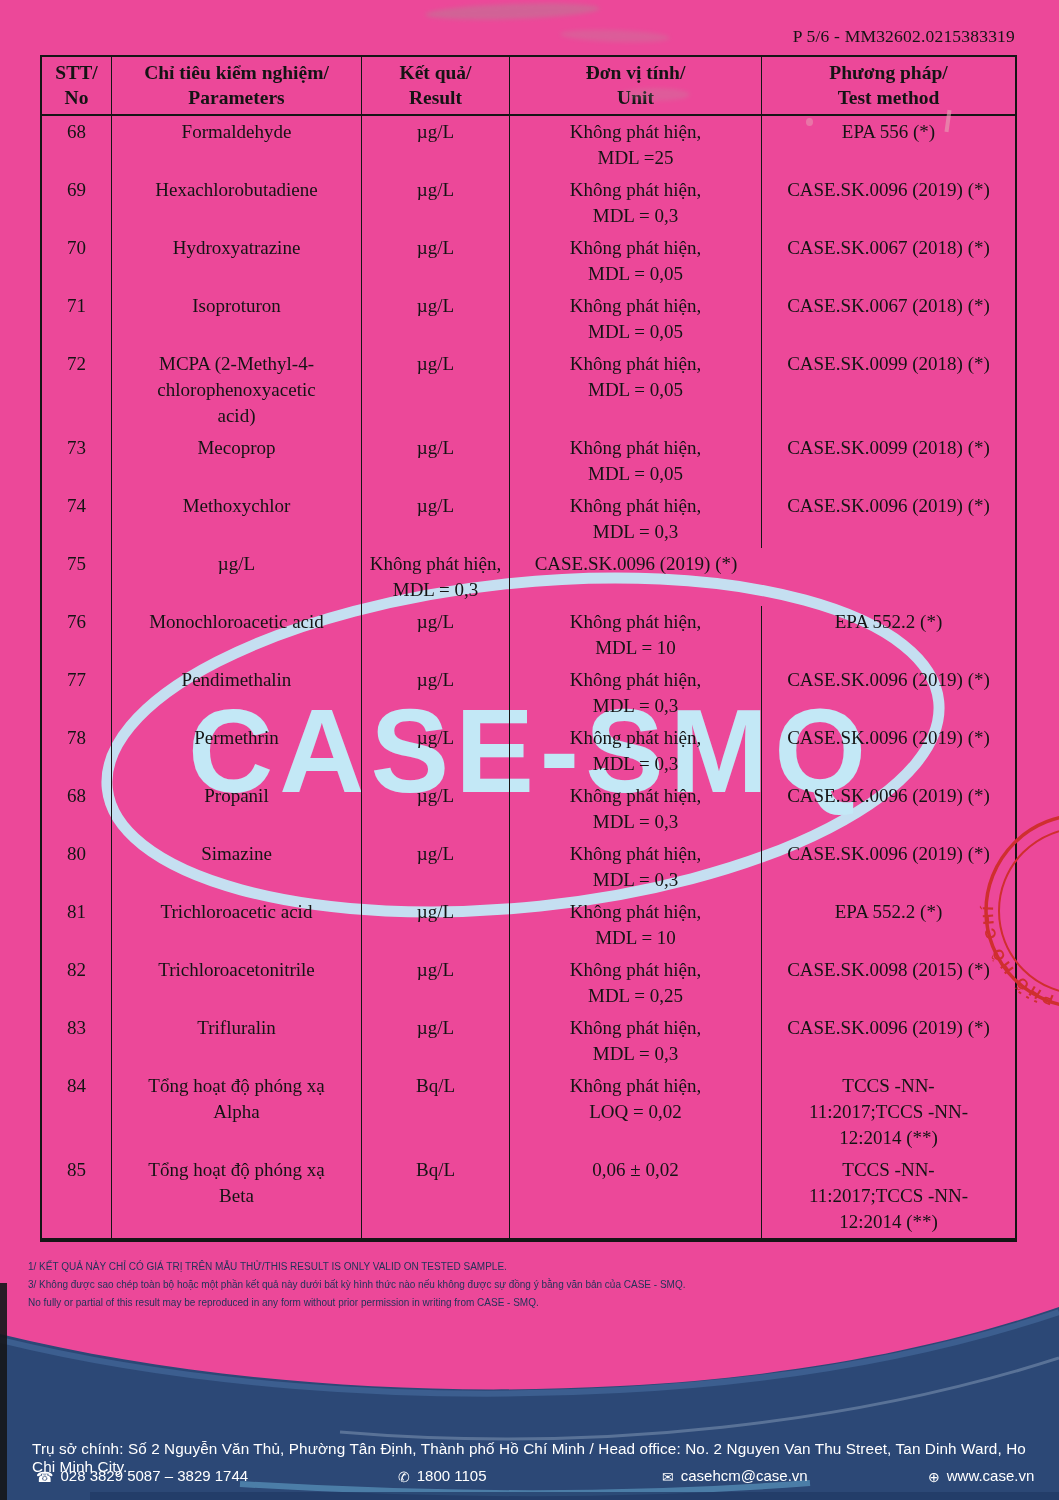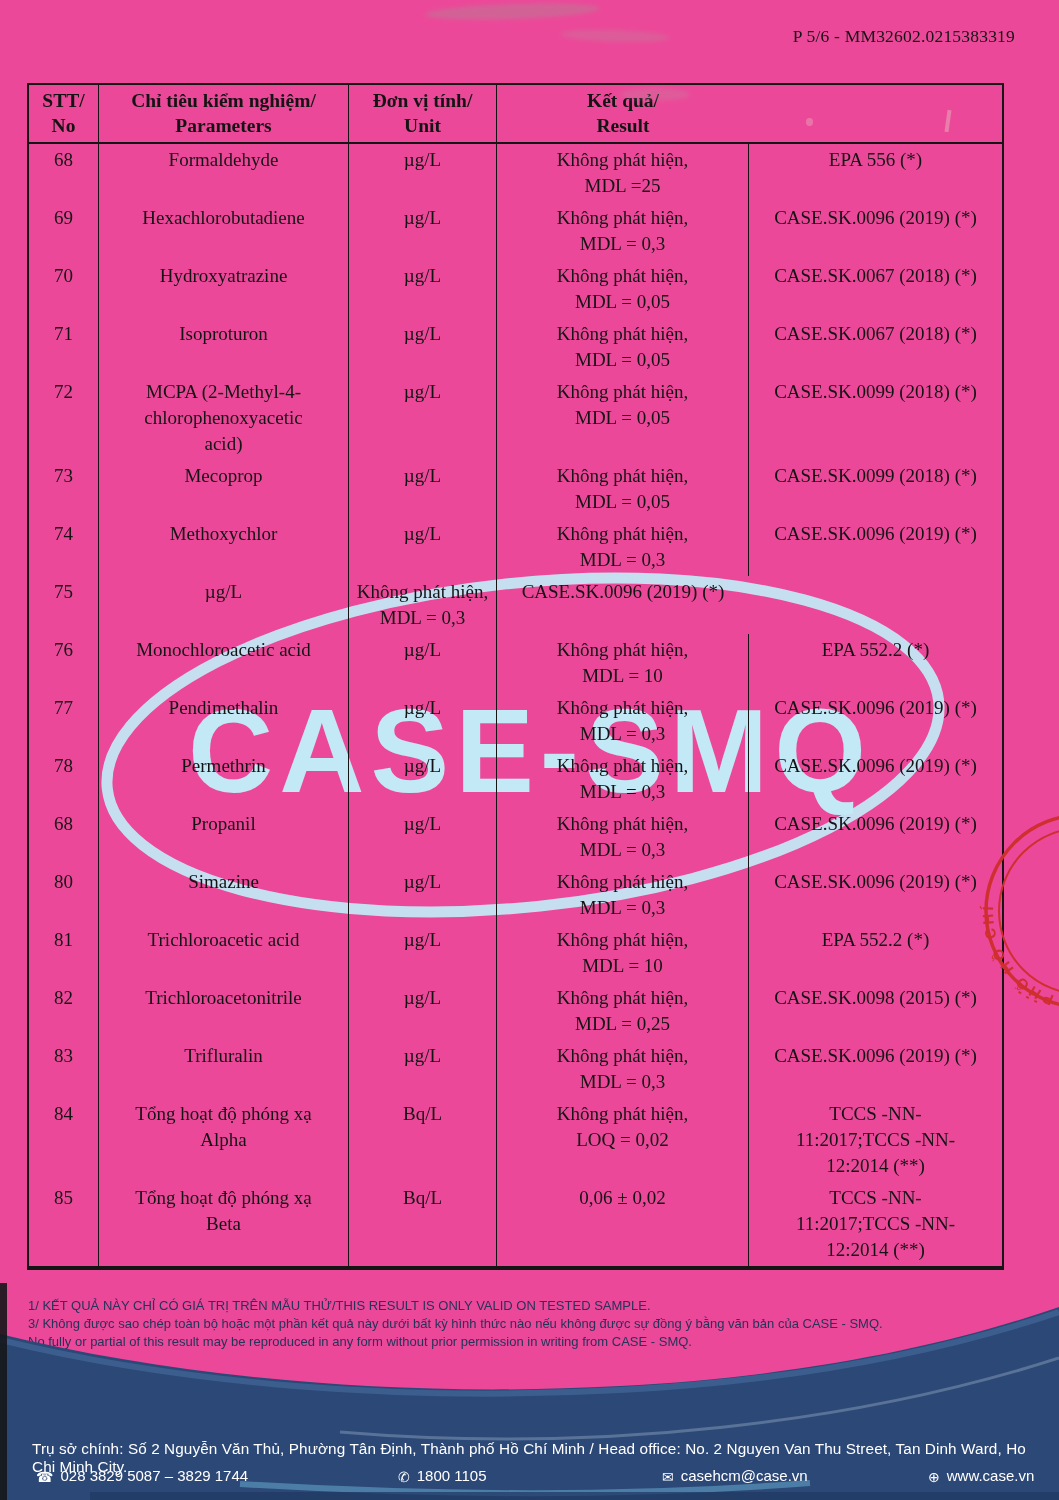--- a/index.html
+++ b/index.html
@@ -14,23 +14,23 @@
   .edge-strip{position:absolute; left:0; top:1283px; width:7px; height:217px; background:#15161a; opacity:.9; z-index:6;}
   
   .page-ref{
     position:absolute; top:26px; right:44px;
     font-size:17.5px; letter-spacing:.2px; z-index:2;
   }
   
   .wm{position:absolute; left:88px; top:540px; z-index:0;}
   
   .lab-table{
-    position:absolute; left:27px; top:55px; width:973px;
+    position:absolute; left:40px; top:55px; width:973px;
     border:2.5px solid #151515; border-bottom-width:4.5px;
-    z-index:1; background:transparent;margin-top:28px;
+    z-index:1; background:transparent;
     --cols:70px 250px 148px 252px 1fr;
   }
   .t-head{display:grid; grid-template-columns:var(--cols); border-bottom:2.5px solid #151515;}
   .h-cell{
     border-right:1.6px solid #151515; text-align:center;
     padding:3px 2px 4px 2px; line-height:25px; font-size:19.5px;
   }
   .h-cell:last-child{border-right:none;}
   .hv{font-weight:bold;}
   .he{font-weight:bold; }
@@ -40,22 +40,22 @@
     border-right:1.6px solid #151515; text-align:center;
     padding:3px 4px; font-size:19px; line-height:26px;
     white-space:pre-line;
   }
   .cell:last-child{border-right:none;}
   
   .stamp{position:absolute; left:975px; top:797px; z-index:3;}
   
   .notes{
     position:absolute; left:28px; top:1258px; width:1015px; z-index:2;
-    font-family:"Liberation Sans", sans-serif; font-size:13px;
-    color:#24335a; line-height:18px;margin-top:39px;
+    font-family:"Liberation Sans", sans-serif; font-size:10px;
+    color:#24335a; line-height:18px;
   }
   
   .footer-svg{position:absolute; left:0; top:1300px; z-index:2;}
   .footer-text{
     position:absolute; left:0; top:0; width:1059px; z-index:3;
     font-family:"Liberation Sans", sans-serif; color:#ffffff;
   }
   .addr{position:absolute; left:32px; top:1440px; width:1010px; font-size:15.3px; letter-spacing:.1px;}
   .contact{position:absolute; top:1467px; font-size:15px; white-space:nowrap;}
   .c1{left:36px;} .c2{left:398px;} .c3{left:662px;} .c4{left:928px;}
@@ -89,29 +89,33 @@
           <div class="hv">STT/</div>
           <div class="he">No</div>
         </div>
 
         <div class="h-cell">
           <div class="hv">Chỉ tiêu kiểm nghiệm/</div>
           <div class="he">Parameters</div>
         </div>
 
         <div class="h-cell">
+          <div class="hv">Kết quả/</div>
+          <div class="he">Result</div>
+        </div>
+
+        <div class="h-cell">
           <div class="hv">Đơn vị tính/</div>
           <div class="he">Unit</div>
         </div>
 
         <div class="h-cell">
-          <div class="hv">Kết quả/</div>
-          <div class="he">Result</div>
-        </div>
-
+          <div class="hv">Phương pháp/</div>
+          <div class="he">Test method</div>
+        </div>
       </div>
     <div class="t-body">
 
         <div class="t-row">
           <div class="cell">68</div>
           <div class="cell">Formaldehyde</div>
           <div class="cell">µg/L</div>
           <div class="cell">Không phát hiện,
 MDL =25</div>
           <div class="cell">EPA 556 (*)</div>

